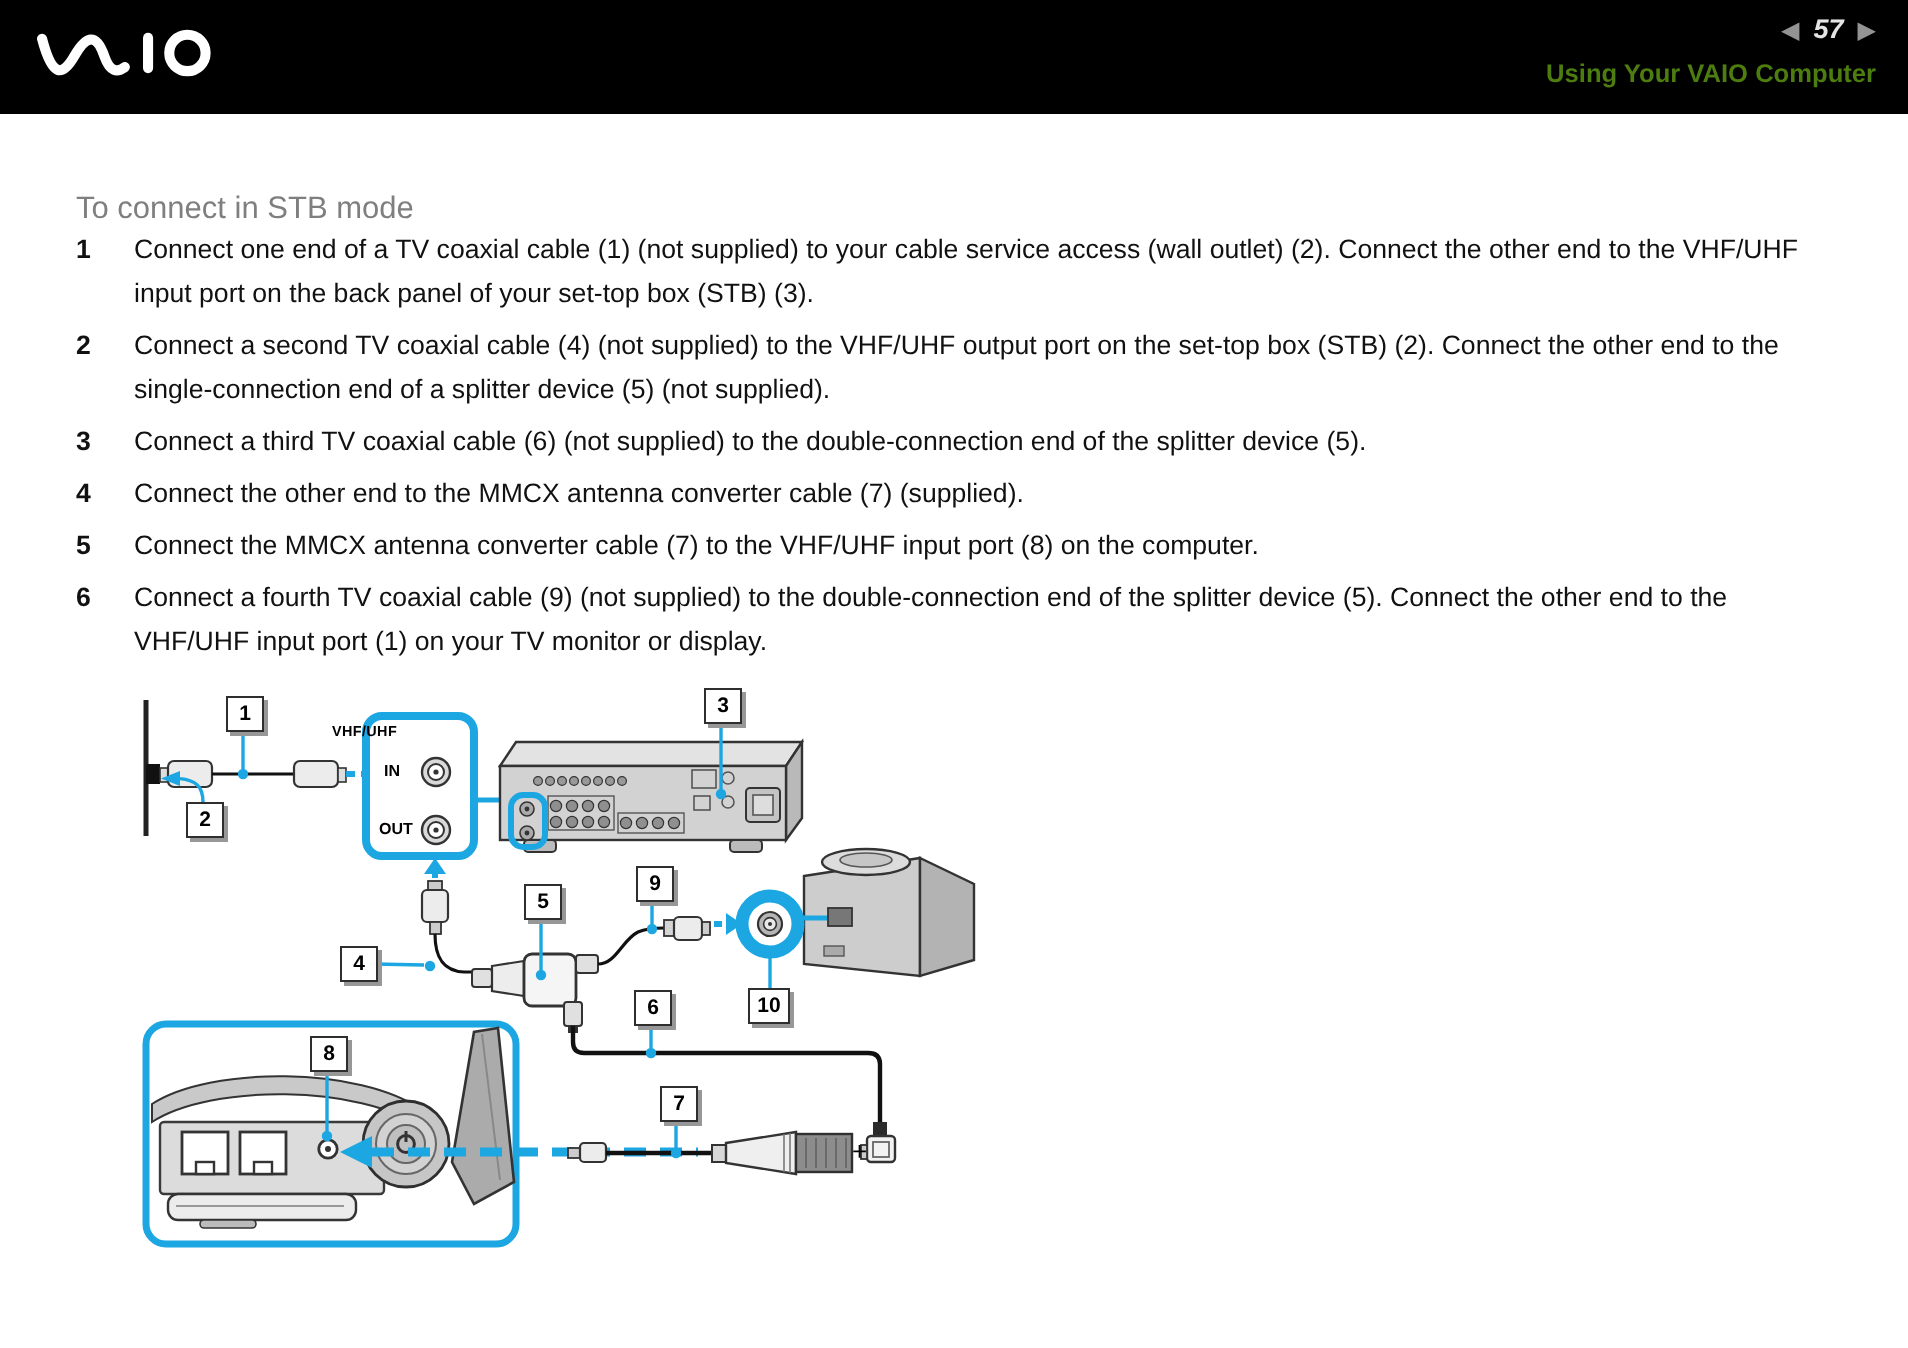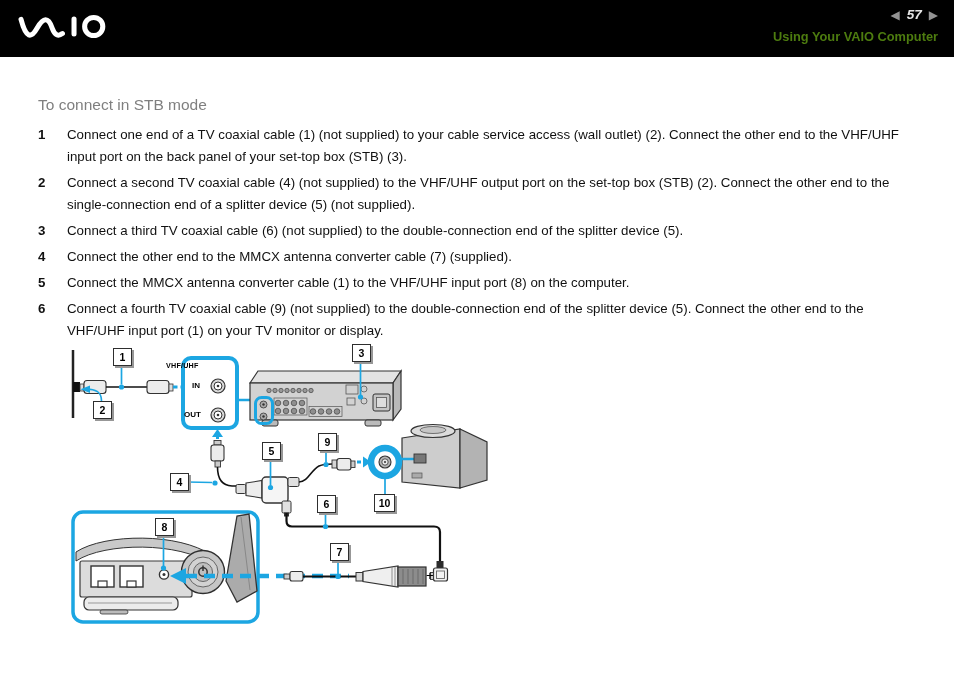--- a/index.html
+++ b/index.html
@@ -9,35 +9,35 @@
   
   .header{position:absolute;left:0;top:0;width:954px;height:57px;background:#000;}
   .logo{position:absolute;left:18px;top:11px;width:106px;height:34px;}
   .nav{position:absolute;right:16px;top:6px;display:flex;align-items:center;gap:7px;}
   .nav .arrow{color:#939393;font-size:12px;line-height:18px;cursor:default;}
   .nav .pagenum{color:#e5e5e5;font-size:13.5px;font-weight:bold;font-style:italic;line-height:18px;}
   .section-title{position:absolute;right:16px;top:29px;color:#4d7c0f;font-size:12.8px;font-weight:bold;}
 
   
   .content{position:absolute;left:38px;top:96px;width:882px;color:#111;}
-  .content h2{margin:0 0 10px 0;font-size:15.5px;font-weight:normal;color:#7f7f7f;line-height:18px;}
+  .content h2{margin:0 0 0 0;font-size:15.5px;font-weight:normal;color:#7f7f7f;line-height:18px;}
   .step{display:flex;margin:0 0 4px 0;font-size:13.3px;line-height:22px;}
   .step .num{flex:none;width:29px;font-weight:bold;}
   .step .txt{flex:1;}
 
   
   .diagram{position:absolute;left:60px;top:340px;width:460px;height:300px;}
   .diagram svg{position:absolute;left:0;top:0;}
   .d-label{position:absolute;width:17px;height:16px;background:#fff;border:1px solid #2e2e2e;
            box-shadow:2px 2px 0 #979797;display:flex;align-items:center;justify-content:center;
            font-size:10.5px;font-weight:bold;color:#000;z-index:5;}
   .d-text{position:absolute;font-weight:bold;color:#000;z-index:4;}
   .t-vhf{left:106px;top:21px;width:54px;text-align:left;font-size:7.2px;letter-spacing:.2px;}
   .t-in{left:116px;top:41px;width:24px;text-align:right;font-size:8px;}
-  .t-out{left:124px;top:70px;width:28px;text-align:left;font-size:8px;}
+  .t-out{left:124px;top:70px;width:28px;text-align:center;font-size:8px;}
   .t-plus{left:366px;top:228px;width:16px;font-size:13px;font-weight:normal;}
 </style>
 </head>
 <body>
 
 <div class="page">
 
   <div class="header">
     <svg class="logo" viewBox="0 0 210 66">
       <path d="M6,16 C16,54 26,54 38,33 C50,12 60,10 68,34 C73,48 80,50 88,44" fill="none" stroke="#fff" stroke-width="10" stroke-linecap="round"></path>
@@ -66,21 +66,21 @@
     <div class="step">
       <span class="num">3</span>
       <span class="txt">Connect a third TV coaxial cable (6) (not supplied) to the double-connection end of the splitter device (5).</span>
     </div>
     <div class="step">
       <span class="num">4</span>
       <span class="txt">Connect the other end to the MMCX antenna converter cable (7) (supplied).</span>
     </div>
     <div class="step">
       <span class="num">5</span>
-      <span class="txt">Connect the MMCX antenna converter cable (1) to the VHF/UHF input port (8) on the computer.</span>
+      <span class="txt">Connect the MMCX antenna converter cable (7) to the VHF/UHF input port (8) on the computer.</span>
     </div>
     <div class="step">
       <span class="num">6</span>
       <span class="txt">Connect a fourth TV coaxial cable (9) (not supplied) to the double-connection end of the splitter device (5). Connect the other end to the VHF/UHF input port (1) on your TV monitor or display.</span>
     </div>
   </div>
 
   <div class="diagram">
     <svg width="460" height="300" viewBox="0 0 460 300">
 

